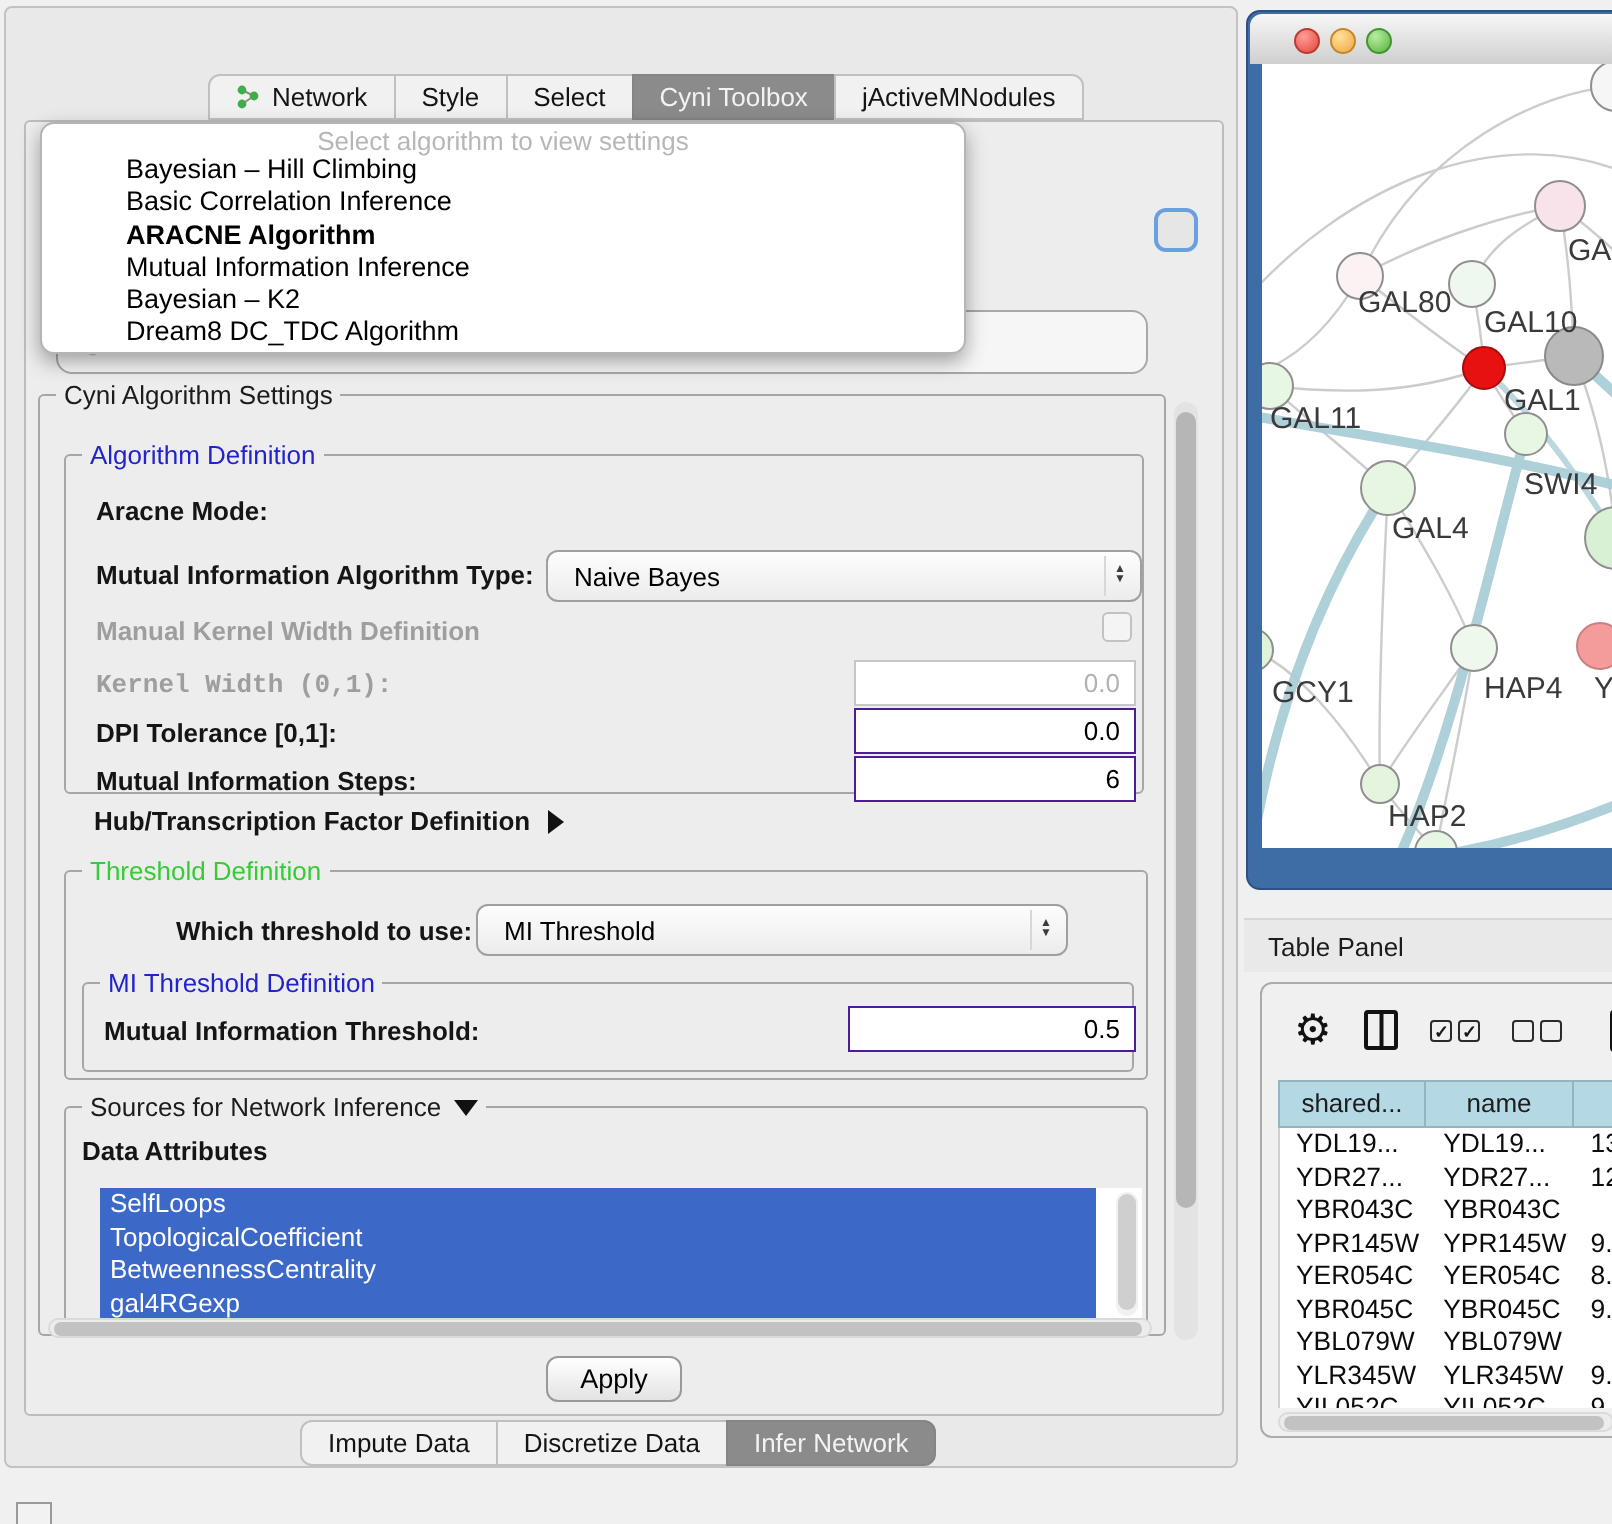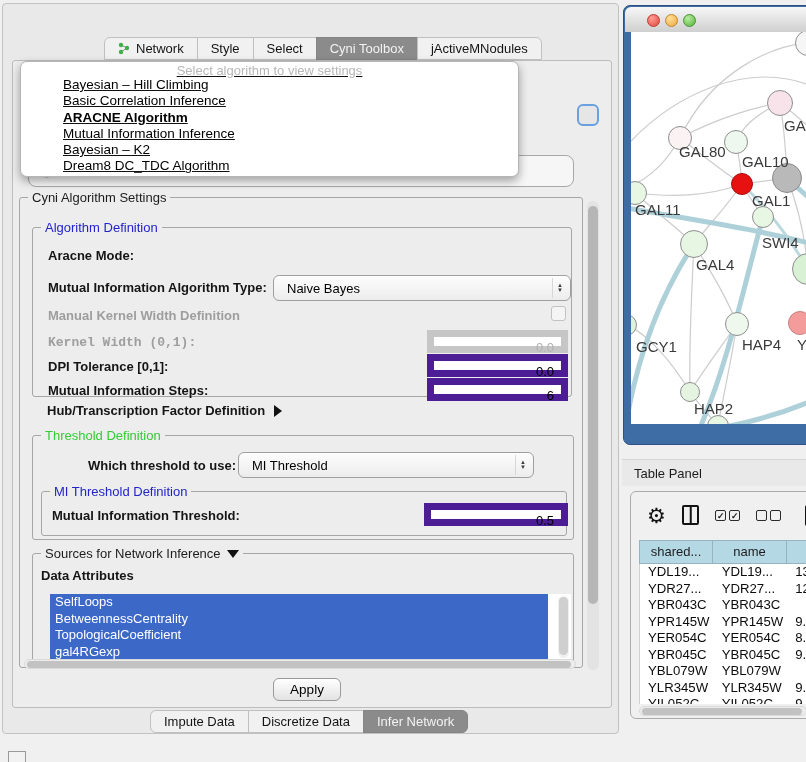--- a/index.html
+++ b/index.html
@@ -38,23 +38,23 @@
         background:#ededed; border:1px solid #bdbdbd; border-radius:3px; }
 
   
   .ghost-combo { position:absolute; left:25px; top:151px; width:546px; height:32px;
         background:#f6f6f6; border:1px solid #a8a8a8; border-radius:8px;
         line-height:30px; padding-left:14px; color:#c4c4c4; z-index:1; }
   .ghost-btn { position:absolute; left:574px; top:100px; width:22px; height:22px;
         border:2px solid #6a9fe0; border-radius:6px; background:#e6e6e6; z-index:1; }
 
   
-  .popup { position:absolute; left:17px; top:57px; width:499px; height:116px;
+  .popup { position:absolute; left:17px; top:57px; width:463px; height:116px;
         background:#ffffff; border:1px solid #b5b5b5; border-radius:7px;
-        box-shadow:0 4px 10px rgba(0,0,0,0.35); z-index:5; overflow:hidden;text-decoration:underline; }
+        box-shadow:0 4px 10px rgba(0,0,0,0.35); z-index:5; overflow:hidden; }
   .popup-placeholder { text-align:center; color:#b7b7b7; padding-top:1px; height:15px;
         font-size:13px; }
   .popup-item { padding:0 6px; height:16.3px; line-height:16px; font-size:13.5px; color:#000;margin-left:36px; }
   .popup-item.bold { font-weight:bold; }
 
   
   .group { position:absolute; border:1px solid #a6a6a6; border-radius:3px; }
   .group-title { position:absolute; top:-8px; left:8px; background:#ededed;
         padding:0 4px; font-size:13px; white-space:nowrap; display:flex; align-items:center; gap:6px; }
   .gt-blue  { color:#2323cc; }
@@ -65,21 +65,21 @@
   .lbl.dis { color:#9e9e9e; }
 
   .combo { position:absolute; display:flex; align-items:center; justify-content:space-between;
         background:linear-gradient(#fdfdfd,#ececec); border:1px solid #9f9f9f; border-radius:6px;
         height:26px; padding:0 3px 0 13px; }
   .combo .val { font-size:13px; color:#000; }
   .stepper { width:15px; height:20px; display:flex; flex-direction:column; align-items:center;
         justify-content:center; color:#3c3c3c; border-left:1px solid #d7d7d7; }
   .stepper span { font-size:6px; line-height:5px; }
 
-  .field { position:absolute; background:#ffffff; border:7px solid #4c1d95; height:23px;
+  .field { position:absolute; background:#ffffff; border:1px solid #4c1d95; height:23px;
         line-height:21px; text-align:right; padding-right:7px; font-size:13px; color:#000; }
   .field.dis { border-color:#c6c6c6; color:#b2b2b2; }
   .checkbox { position:absolute; width:15px; height:15px; border:1px solid #c2c2c2;
         border-radius:3px; background:#f4f4f4; }
 
   .tri-right { display:inline-block; width:0; height:0; border-top:6px solid transparent;
         border-bottom:6px solid transparent; border-left:8px solid #111; }
   .tri-down  { display:inline-block; width:0; height:0; border-left:6px solid transparent;
         border-right:6px solid transparent; border-top:8px solid #111; }
 
@@ -251,22 +251,22 @@
       </div>
 
       <div class="group" style="left:12px; top:355px; width:542px; height:112px;">
         <span class="group-title gt-dark">
           <span>Sources for Network Inference</span>
           <span class="tri-down"></span>
         </span>
         <span class="lbl" style="left:8px; top:14px;">Data Attributes</span>
         <div class="attr-list" style="left:17px;">
           <div class="attr-item">SelfLoops</div>
+          <div class="attr-item">TopologicalCoefficient</div>
           <div class="attr-item">BetweennessCentrality</div>
-          <div class="attr-item">TopologicalCoefficient</div>
           <div class="attr-item">gal4RGexp</div>
           <div class="attr-vscroll">
             <div class="attr-vthumb"></div>
           </div>
         </div>
       </div>
 
       <div class="hscroll" style="left:4px; top:461px; width:552px; height:10px;">
         <div class="hthumb" style="width:544px;"></div>
       </div>

